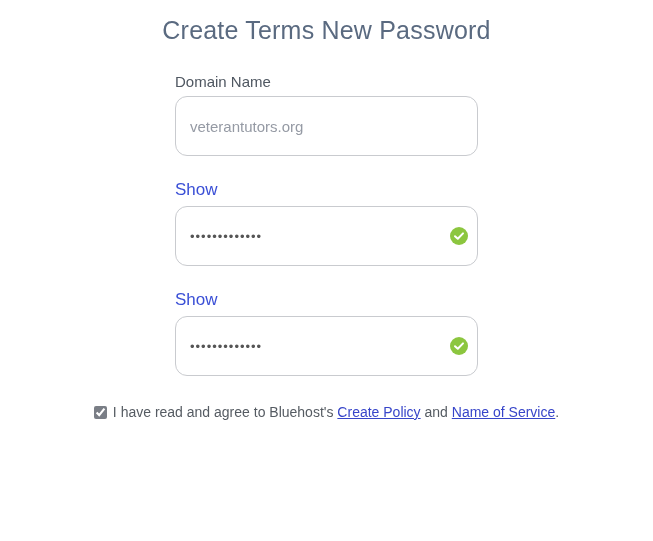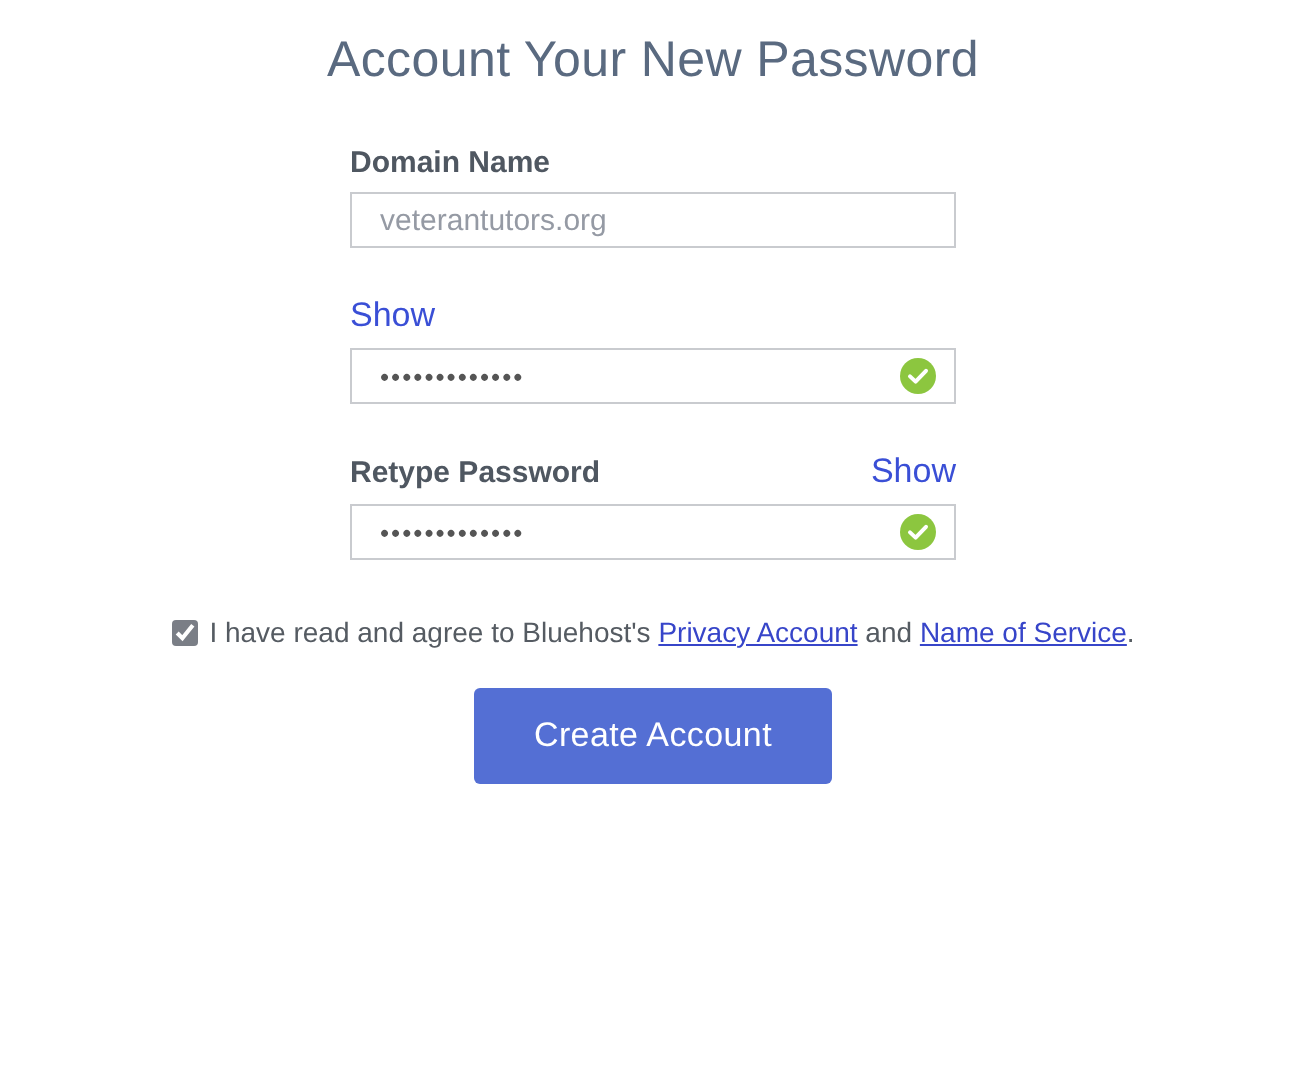--- a/index.html
+++ b/index.html
@@ -29,36 +29,35 @@
     }
     .label-row {
       display: flex;
       justify-content: space-between;
       align-items: baseline;
       margin-bottom: 6px;
     }
     .field-label {
       font-size: 15px;
       color: #4f5761;
-      font-weight: bold;
     }
     .show-link {
       font-size: 17px;
       color: #3a4fd6;
       cursor: pointer;
     }
     .input-wrap {
       position: relative;
       width: 100%;
     }
     .text-input {
       width: 100%;
-      height: 28px;
+      height: 60px;
       border: 1px solid #c9cbcf;
-      border-radius: 0;
+      border-radius: 12px;
       padding: 0 60px 0 14px;
       font-size: 15px;
       color: #555;
       background: #fff;
       outline: none;
     }
     .text-input::placeholder { color: #aab0b8; }
     .domain-input {
       color: #959aa4;
     }
@@ -105,21 +104,21 @@
       padding: 14px 30px;
       border-radius: 3px;
       cursor: pointer;
       letter-spacing: 0.2px;
     }
   </style>
 </head>
 <body>
 
 <div class="container">
-  <h1 class="page-title">Account Your New Password</h1>
+  <h1 class="page-title">Create Terms New Password</h1>
 
   <div class="form-group">
     <div class="label-row">
       <span class="field-label">Domain Name</span>
     </div>
     <div class="input-wrap">
       <input type="text" class="text-input domain-input" value="veterantutors.org" style="">
     </div>
   </div>
 
@@ -133,35 +132,33 @@
         <svg viewBox="0 0 18 18" width="18" height="18">
           <circle cx="9" cy="9" r="9" fill="#8cc63f"></circle>
           <path d="M5 9.2 L7.8 11.8 L13 6.4" stroke="#fff" stroke-width="2" fill="none" stroke-linecap="round" stroke-linejoin="round"></path>
         </svg>
       </span>
     </div>
   </div>
 
   <div class="form-group">
     <div class="label-row">
-      <span class="field-label">Retype Password</span>
       <span class="show-link">Show</span>
     </div>
     <div class="input-wrap">
       <input type="text" class="text-input password-input" value="•••••••••••••" style="">
       <span class="valid-icon">
         <svg viewBox="0 0 18 18" width="18" height="18">
           <circle cx="9" cy="9" r="9" fill="#8cc63f"></circle>
           <path d="M5 9.2 L7.8 11.8 L13 6.4" stroke="#fff" stroke-width="2" fill="none" stroke-linecap="round" stroke-linejoin="round"></path>
         </svg>
       </span>
     </div>
   </div>
 
   <div class="consent-row">
     <input type="checkbox" class="consent-checkbox" checked="" style="">
     <span class="consent-text">
-      <span>I have read and agree to Bluehost's </span><a>Privacy Account</a><span> and </span><a>Name of Service</a><span>.</span>
+      <span>I have read and agree to Bluehost's </span><a>Create Policy</a><span> and </span><a>Name of Service</a><span>.</span>
     </span>
   </div>
 
-  <button class="submit-btn">Create Account</button>
 </div>
 
 </body></html>

